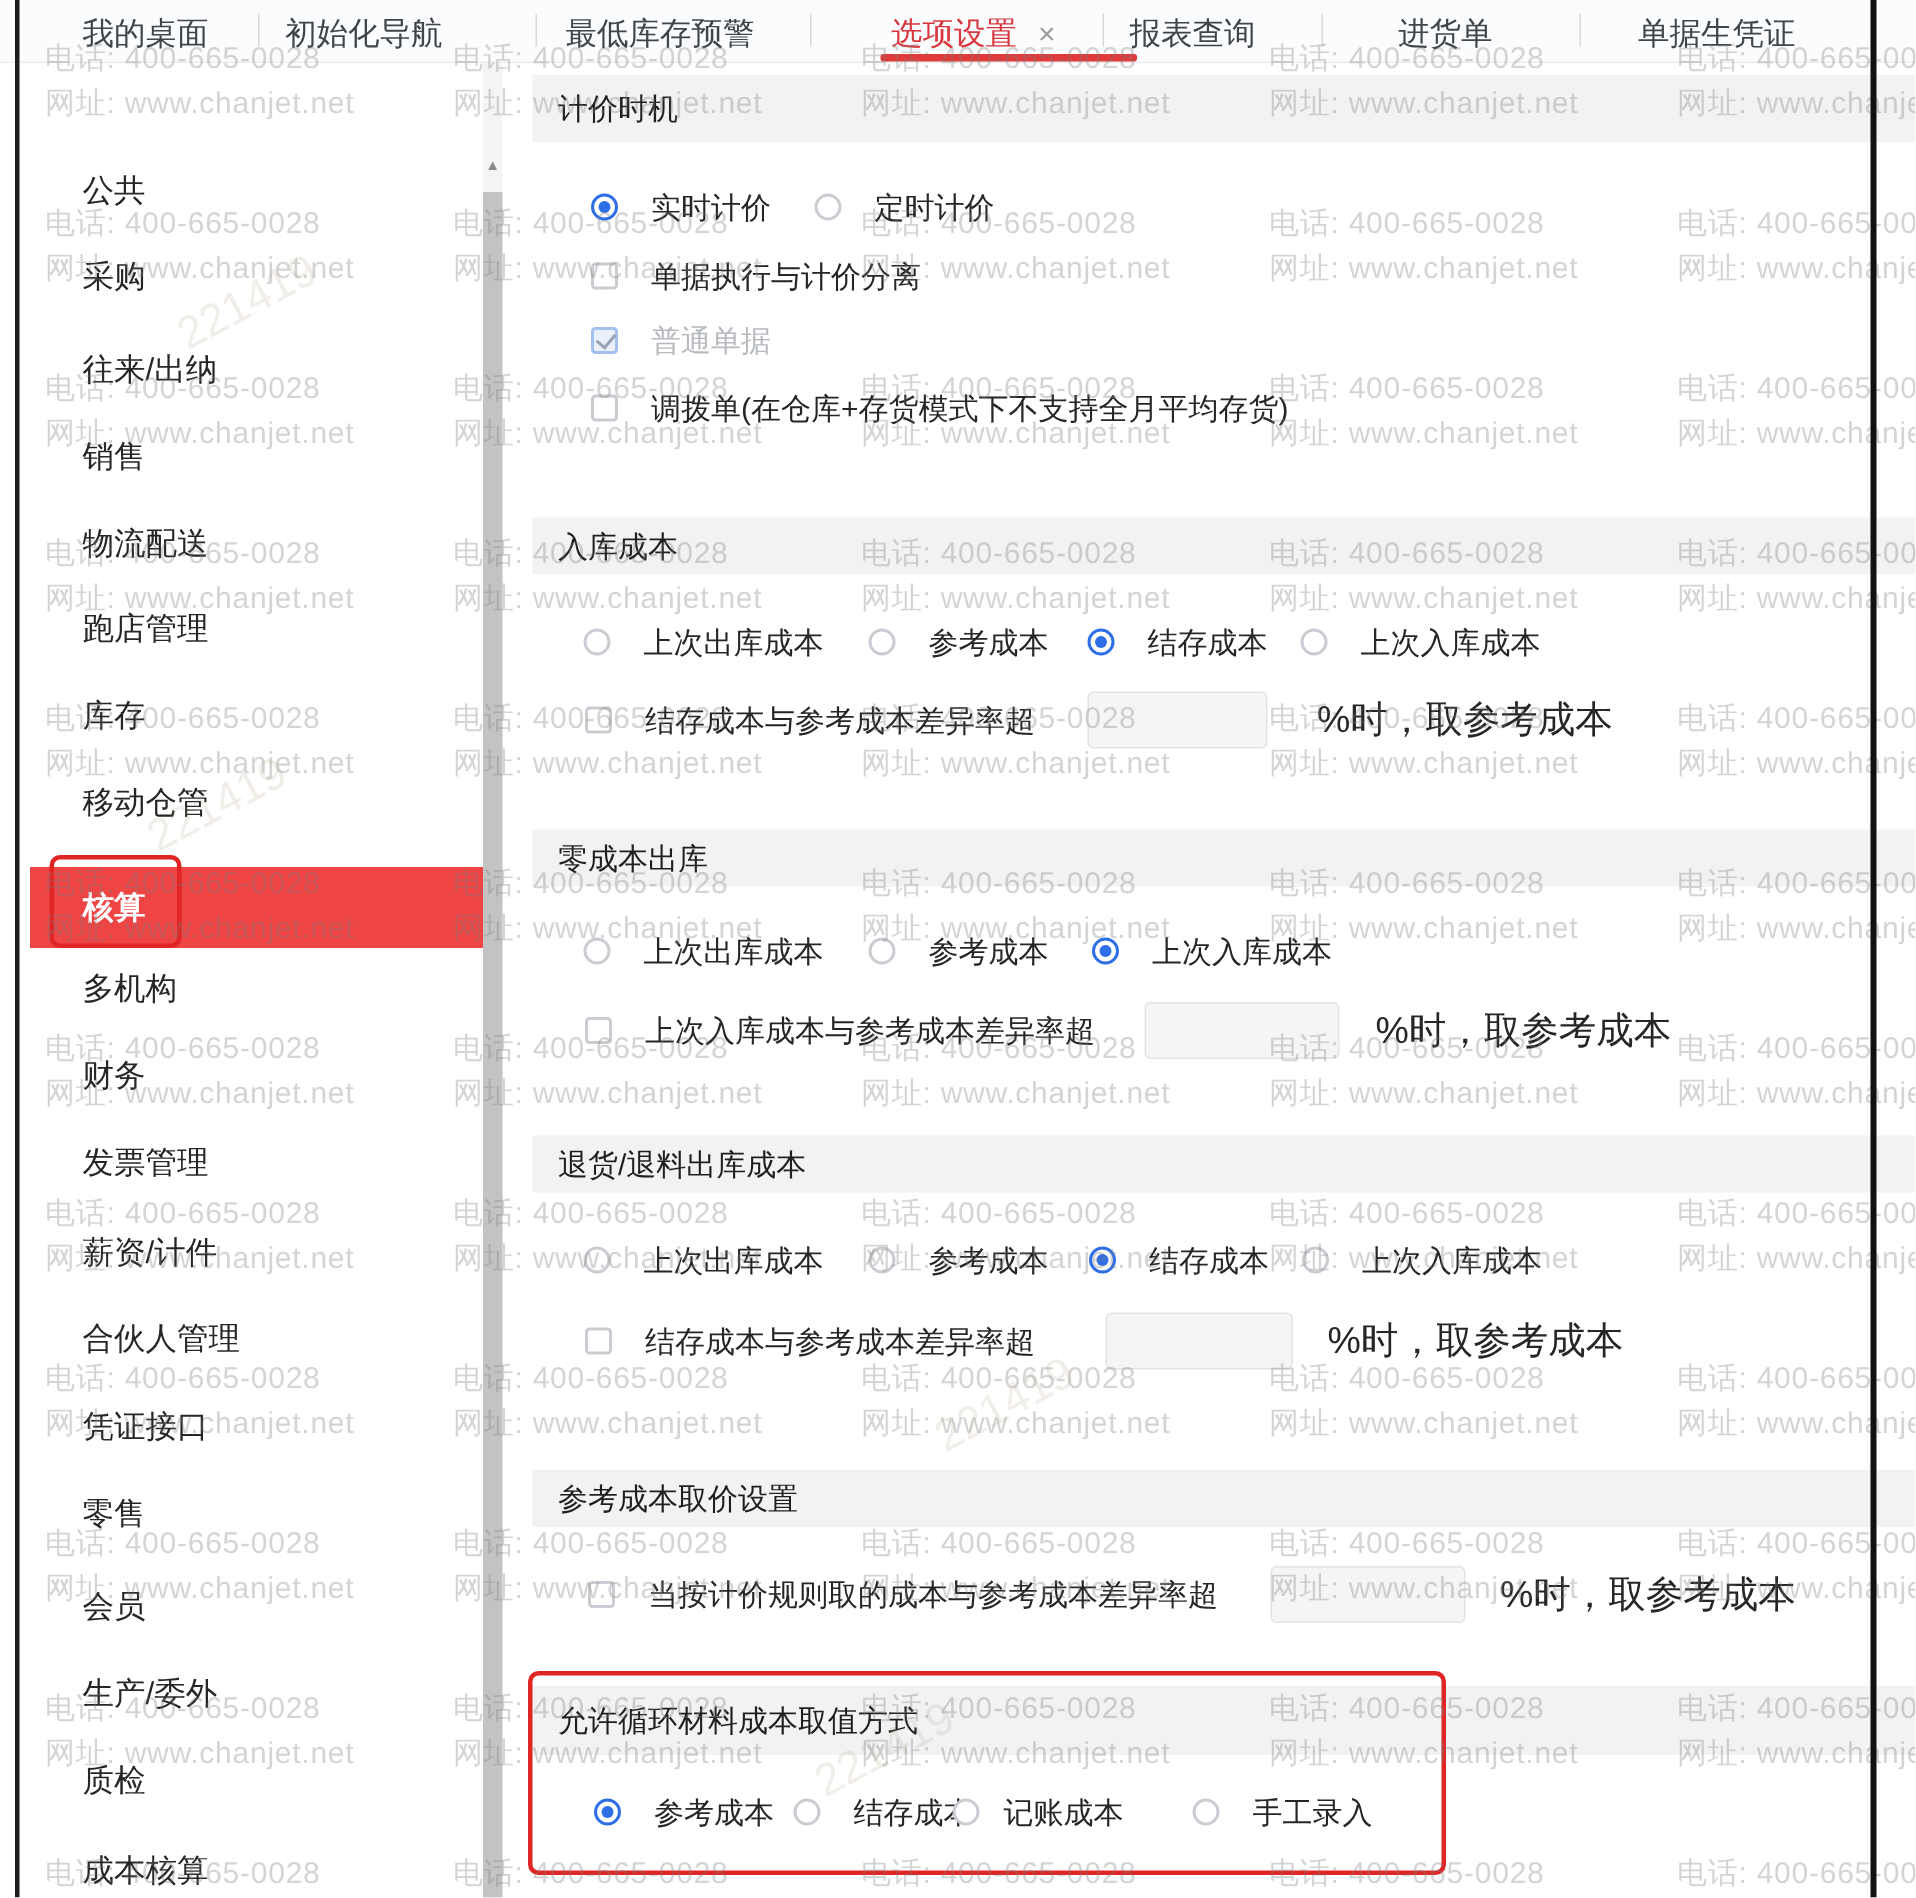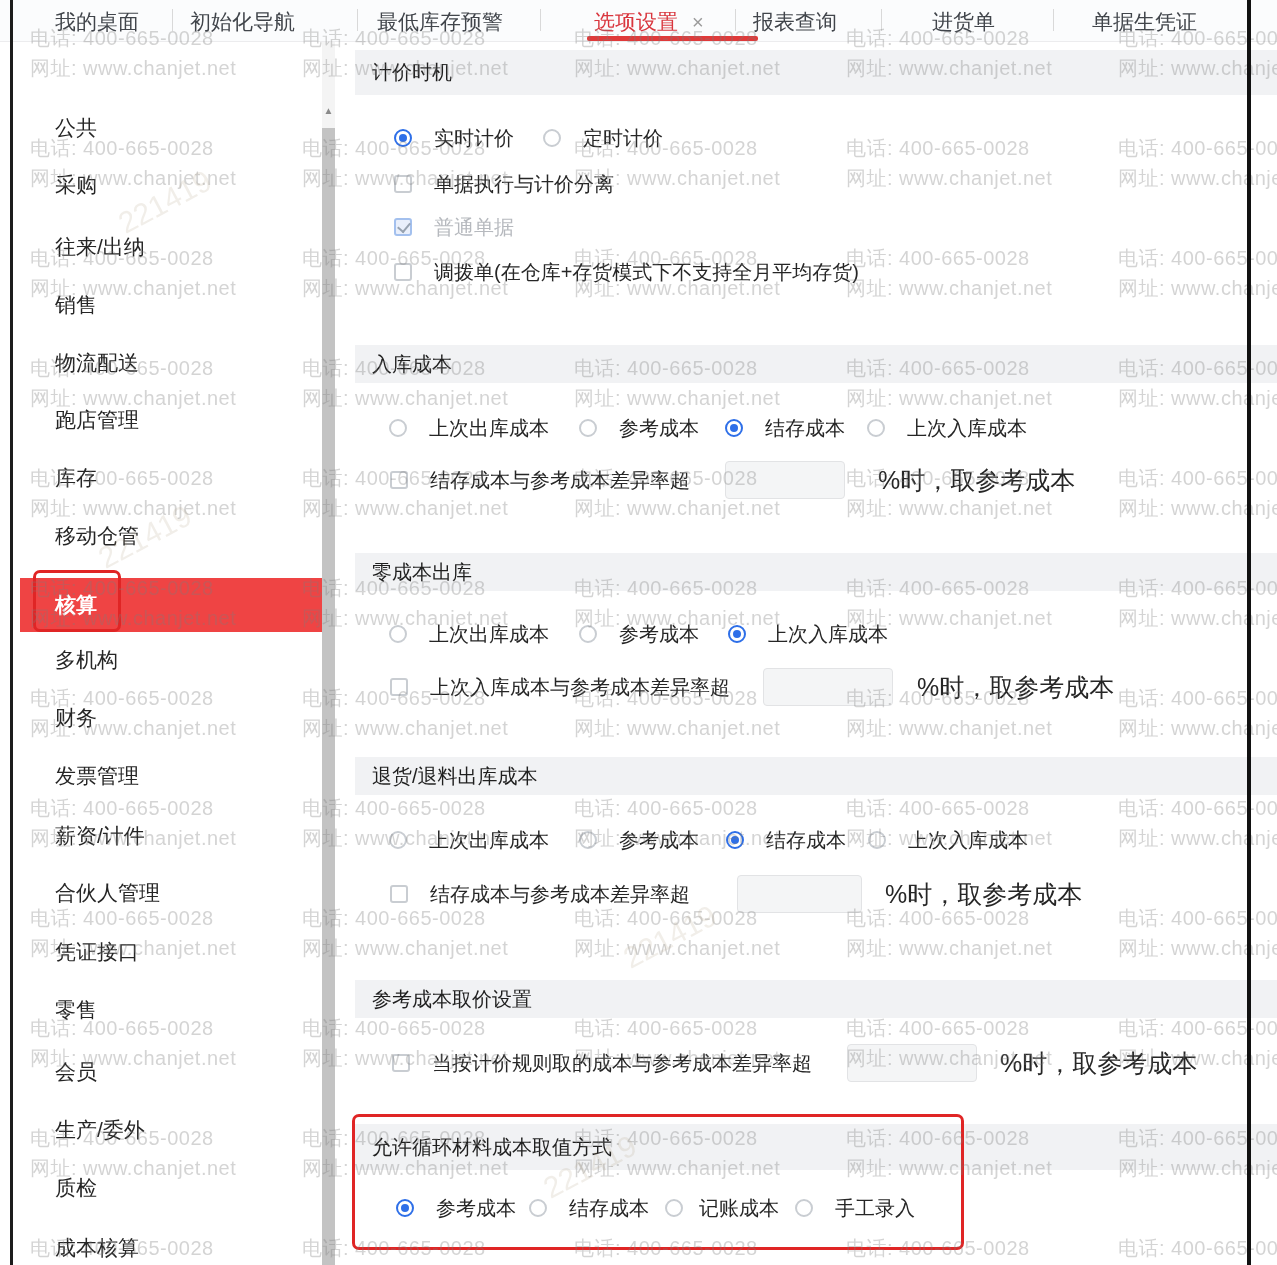--- a/index.html
+++ b/index.html
@@ -217,21 +217,21 @@
       <span>允许循环材料成本取值方式</span>
       </div>
     <div class="opt" style="left:396px;top:1198px;">
       <span class="radio sel"></span>
       <span>参考成本</span>
       </div>
     <div class="opt" style="left:529px;top:1198px;">
       <span class="radio"></span>
       <span>结存成本</span>
       </div>
-    <div class="opt" style="left:665px;top:1198px;gap:16px;">
+    <div class="opt" style="left:635px;top:1198px;gap:16px;">
       <span class="radio"></span>
       <span>记账成本</span>
       </div>
     <div class="opt" style="left:795px;top:1198px;">
       <span class="radio"></span>
       <span>手工录入</span>
       </div>
   </div>
 
   <div class="red-box" style="left:33px;top:570px;width:88px;height:62px;"></div>

